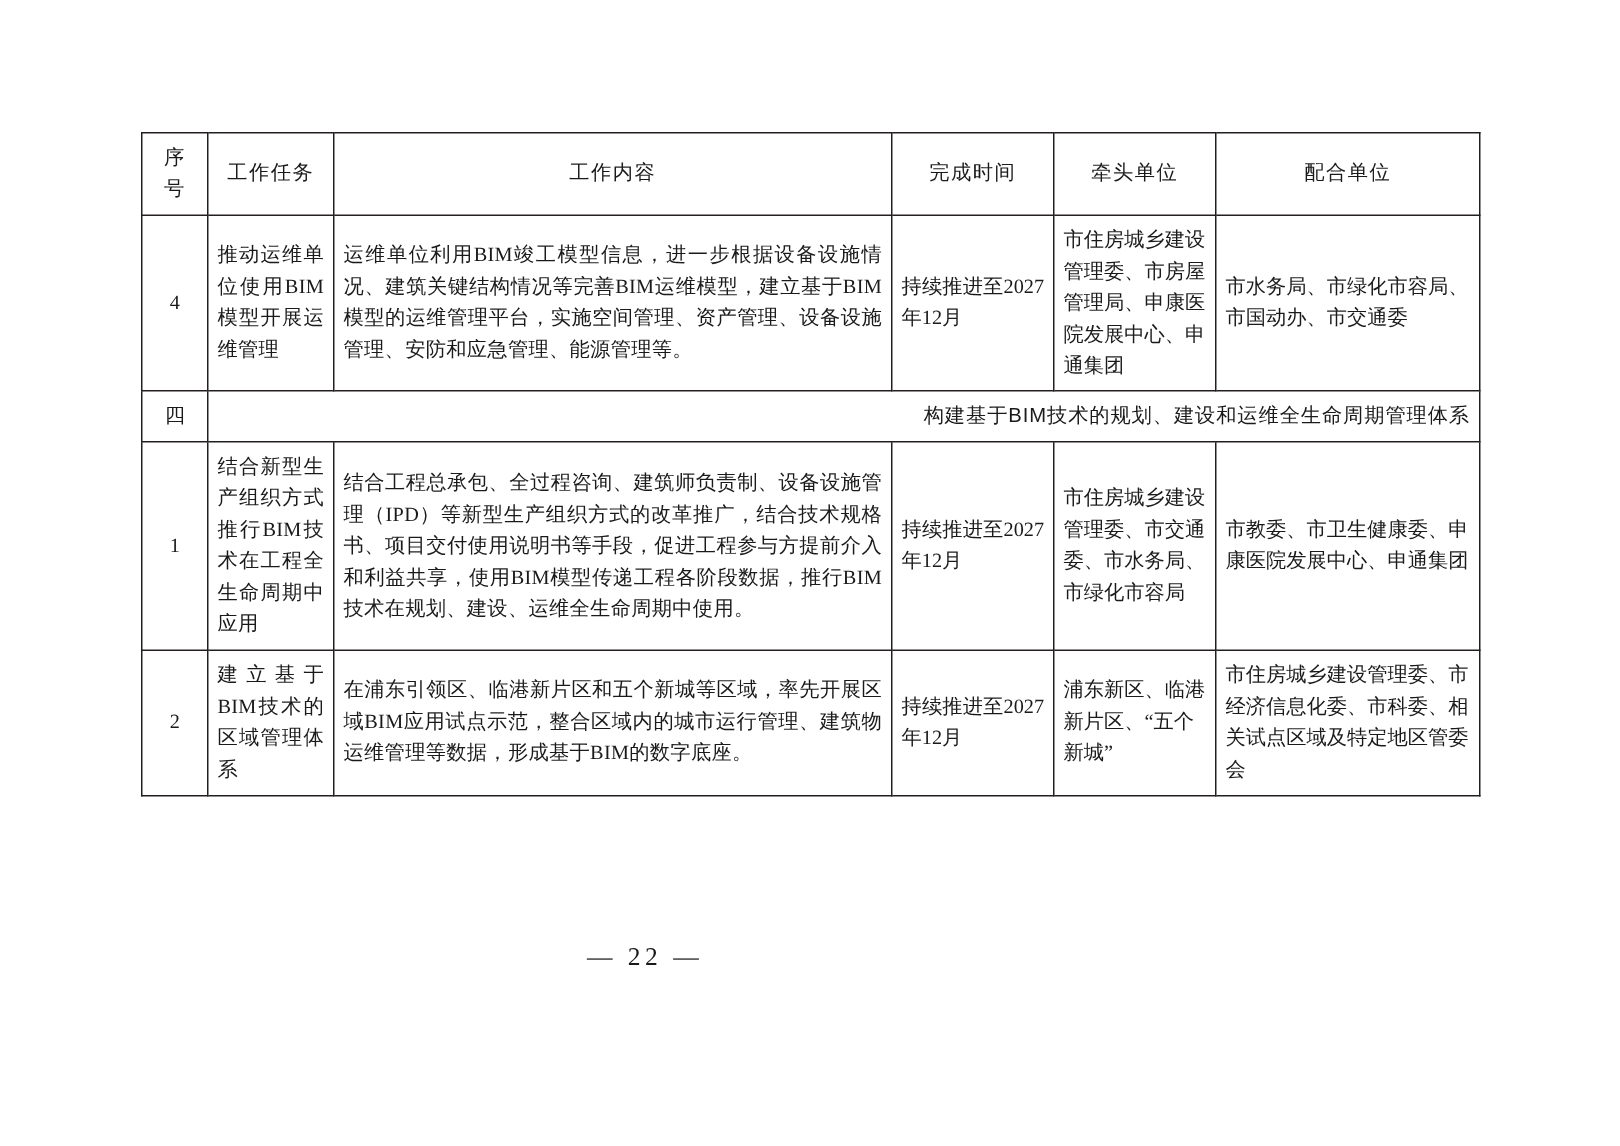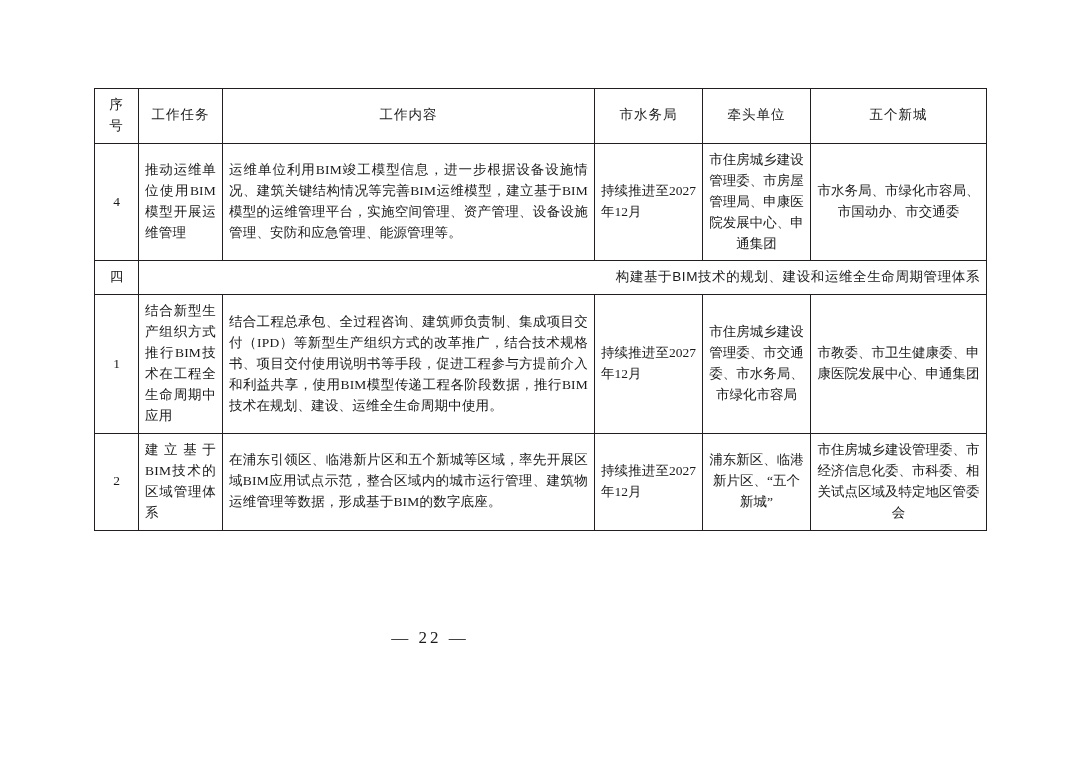--- a/index.html
+++ b/index.html
@@ -83,21 +83,21 @@
     text-align: justify;
     text-align-last: left;
     vertical-align: middle;
     font-size: 13.5px;
     line-height: 1.7;
     padding-left: 9px;
     padding-right: 9px;
     margin-top: 48px;
   }
   .cell-unit {
-    text-align: center;
+    text-align: left;
     vertical-align: middle;
     font-size: 13.5px;
     line-height: 1.7;
     padding-left: 8px;
     padding-right: 8px;
   }
   .section-row td {
     vertical-align: middle;
   }
   .section-num {
@@ -138,23 +138,23 @@
       <col class="c-coop">
     </colgroup>
     <thead>
       <tr>
         <td class="hdr-seq">
           <div>序</div>
           <div>号</div>
         </td>
         <td>工作任务</td>
         <td>工作内容</td>
-        <td>市水务局</td>
+        <td>完成时间</td>
         <td>牵头单位</td>
-        <td>五个新城</td>
+        <td>配合单位</td>
       </tr>
     </thead>
     <tbody>
 
       <tr>
         <td class="cell-seq">4</td>
         <td class="cell-task">推动运维单位使用BIM模型开展运维管理</td>
         <td class="cell-content">运维单位利用BIM竣工模型信息，进一步根据设备设施情况、建筑关键结构情况等完善BIM运维模型，建立基于BIM模型的运维管理平台，实施空间管理、资产管理、设备设施管理、安防和应急管理、能源管理等。</td>
         <td class="cell-time">持续推进至2027年12月</td>
         <td class="cell-unit">市住房城乡建设管理委、市房屋管理局、申康医院发展中心、申通集团</td>
@@ -162,21 +162,21 @@
       </tr>
 
       <tr class="section-row">
         <td class="section-num">四</td>
         <td class="section-title" colspan="5">构建基于BIM技术的规划、建设和运维全生命周期管理体系</td>
       </tr>
 
       <tr>
         <td class="cell-seq">1</td>
         <td class="cell-task">结合新型生产组织方式推行BIM技术在工程全生命周期中应用</td>
-        <td class="cell-content">结合工程总承包、全过程咨询、建筑师负责制、集成项目交付（IPD）等新型生产组织方式的改革推广，结合技术规格书、项目交付使用说明书等手段，促进工程参与方提前介入和利益共享，使用BIM模型传递工程各阶段数据，推行BIM技术在规划、建设、运维全生命周期中使用。</td>
+        <td class="cell-content">结合工程总承包、全过程咨询、建筑师负责制、设备设施管理（IPD）等新型生产组织方式的改革推广，结合技术规格书、项目交付使用说明书等手段，促进工程参与方提前介入和利益共享，使用BIM模型传递工程各阶段数据，推行BIM技术在规划、建设、运维全生命周期中使用。</td>
         <td class="cell-time">持续推进至2027年12月</td>
         <td class="cell-unit">市住房城乡建设管理委、市交通委、市水务局、市绿化市容局</td>
         <td class="cell-unit">市教委、市卫生健康委、申康医院发展中心、申通集团</td>
       </tr>
 
       <tr>
         <td class="cell-seq">2</td>
         <td class="cell-task">建立基于BIM技术的区域管理体系</td>
         <td class="cell-content">在浦东引领区、临港新片区和五个新城等区域，率先开展区域BIM应用试点示范，整合区域内的城市运行管理、建筑物运维管理等数据，形成基于BIM的数字底座。</td>
         <td class="cell-time">持续推进至2027年12月</td>

